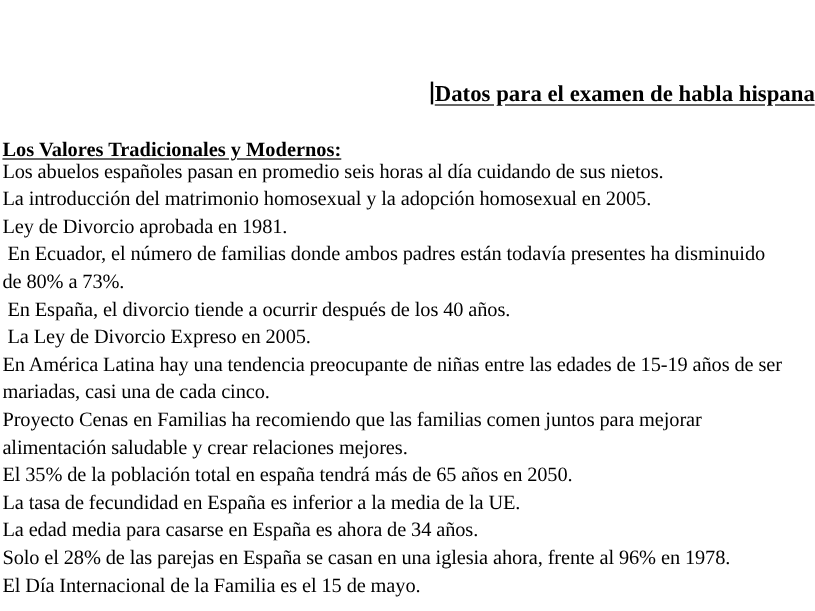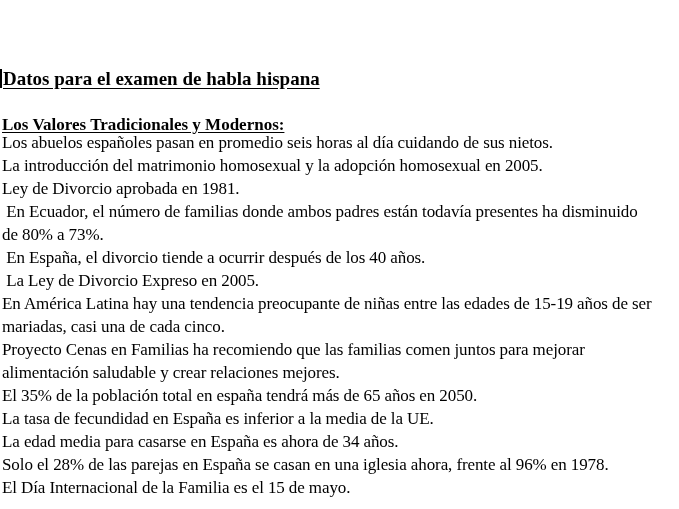--- a/index.html
+++ b/index.html
@@ -20,21 +20,21 @@
     height: 509px;
     position: relative;
     background: #ffffff;
     overflow: hidden;
   }
   .doc-title {
     position: absolute;
     top: 54px;
     left: 0;
     width: 679px;
-    text-align: left;
+    text-align: right;
     font-size: 19px;
     font-weight: bold;
     line-height: 23px;
     white-space: nowrap;
   }
   .doc-title .title-text {
     text-decoration: underline;
     text-underline-offset: 3px;
   }
   .caret {

